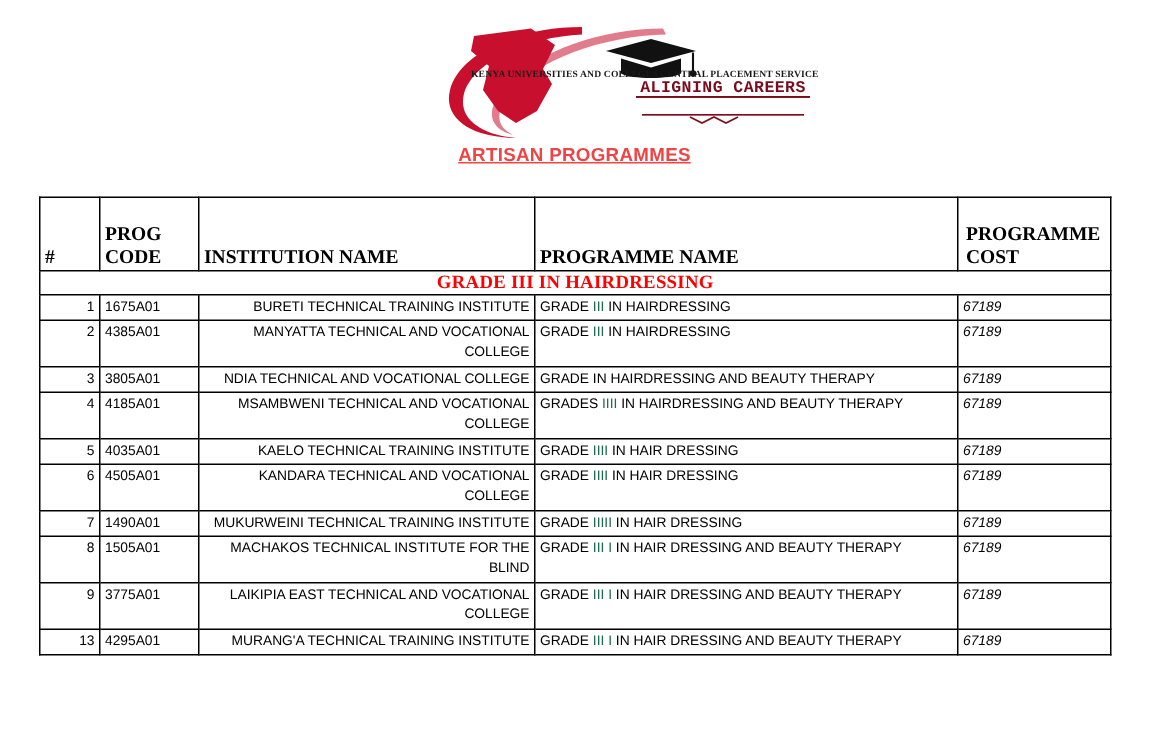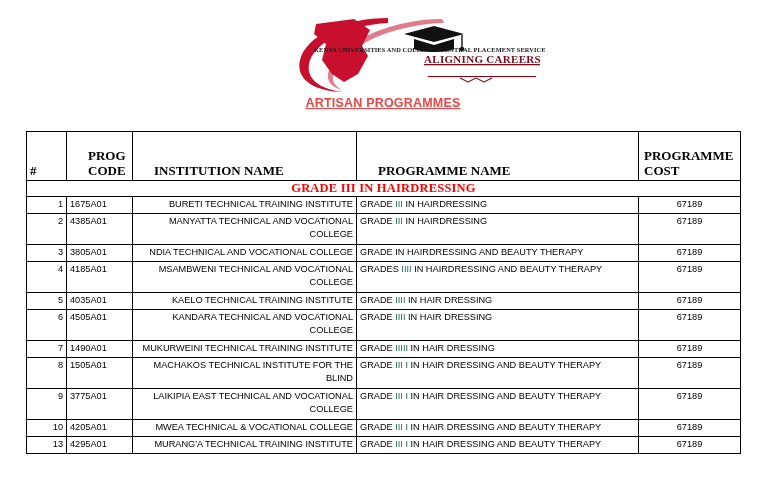--- a/index.html
+++ b/index.html
@@ -74,21 +74,21 @@
   col.c-cost  { width: 102px; }
 
   
   tr.head-row td {
     height: 46px;
     vertical-align: bottom;
     font-family: "Liberation Serif", serif;
     font-weight: bold;
     font-size: 13px;
     line-height: 14.5px;
-    padding: 0 0 2px 21px;
+    padding: 0 0 2px 3px;
     color: #000;
   }
   tr.head-row td.h-num { padding-left: 3px; }
   tr.head-row td.h-cost { padding-left: 5px; }
 
   
   tr.section-row td {
     height: 15px;
     text-align: center;
     font-family: "Liberation Serif", serif;
@@ -106,21 +106,21 @@
     font-size: 9.2px;
     line-height: 13.2px;
     vertical-align: top;
     padding: 1px 3px 1px 3px;
     font-family: "Liberation Sans", sans-serif;
   }
   td.d-num  { text-align: right; padding-right: 4px; }
   td.d-code { text-align: left;  padding-left: 3px; }
   td.d-inst { text-align: right;  padding-left: 3px; }
   td.d-prog { text-align: left;  padding-left: 3px; }
-  td.d-cost { text-align: center; padding-right: 5px; }
+  td.d-cost { text-align: left; padding-right: 5px; font-style: italic; }
 
   tr.h1 td { height: 14px; }
   tr.h2 td { height: 28px; }
 
   .numeral { color: #1d6b4f; }
 </style>
 </head>
 <body>
 
 <div class="logo-wrap">
@@ -141,21 +141,21 @@
       </g>
 
       <rect x="132" y="48" width="116" height="1.3" fill="#7A0C1C"></rect>
       <rect x="136" y="60" width="108" height="1.1" fill="#7A0C1C"></rect>
       <path d="M168,62 l8,4 l8,-4 l8,4 l8,-4" stroke="#7A0C1C" stroke-width="1.1" fill="none"></path>
     </svg>
     <div style="position:absolute; left:22px; top:30px; width:226px; text-align:center;
                 font-family:'Liberation Serif',serif; font-weight:bold; font-size:6.4px;
                 letter-spacing:0.1px; color:#1a1a1a; white-space:nowrap;">KENYA UNIVERSITIES AND COLLEGES CENTRAL PLACEMENT SERVICE</div>
     <div style="position:absolute; left:132px; top:37px; width:116px; text-align:center;
-                font-family:Liberation Serif, serif; font-weight:bold; font-size:11px;
+                font-family:Liberation Mono, monospace; font-weight:bold; font-size:11px;
                 letter-spacing:0.3px; color:#7A0C1C; white-space:nowrap;">ALIGNING CAREERS</div>
   </div>
 </div>
 
 <div class="page-title">ARTISAN PROGRAMMES</div>
 
 <div class="table-zone">
   <table class="grid">
     <colgroup>
       <col class="c-num">
@@ -234,27 +234,20 @@
           <td class="d-cost">67189</td>
         </tr>
         <tr class="data-row h2">
           <td class="d-num">9</td>
           <td class="d-code">3775A01</td>
           <td class="d-inst">LAIKIPIA EAST TECHNICAL AND VOCATIONAL COLLEGE</td>
           <td class="d-prog">GRADE <span class="numeral">III I</span> IN HAIR DRESSING AND BEAUTY THERAPY</td>
           <td class="d-cost">67189</td>
         </tr>
         <tr class="data-row h1">
-          <td class="d-num">10</td>
-          <td class="d-code">4205A01</td>
-          <td class="d-inst">MWEA  TECHNICAL &amp; VOCATIONAL COLLEGE</td>
-          <td class="d-prog">GRADE <span class="numeral">III I</span> IN HAIR DRESSING AND BEAUTY THERAPY</td>
-          <td class="d-cost">67189</td>
-        </tr>
-        <tr class="data-row h1">
           <td class="d-num">13</td>
           <td class="d-code">4295A01</td>
           <td class="d-inst">MURANG'A TECHNICAL TRAINING INSTITUTE</td>
           <td class="d-prog">GRADE <span class="numeral">III I</span> IN HAIR DRESSING AND BEAUTY THERAPY</td>
           <td class="d-cost">67189</td>
         </tr>
       </tbody>
   </table>
 </div>
 

